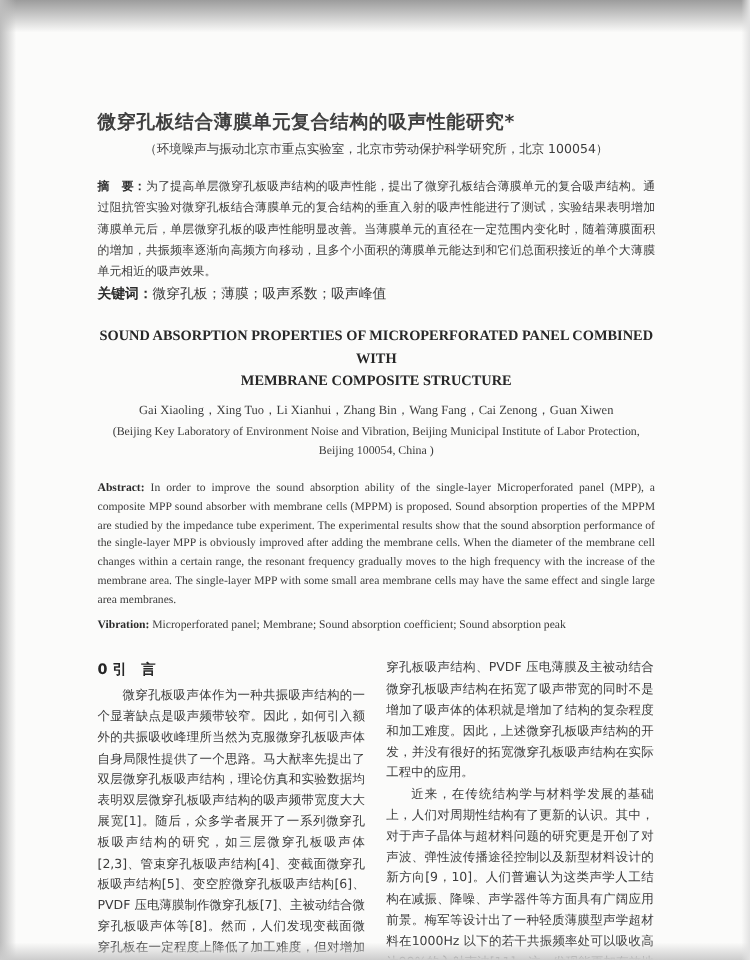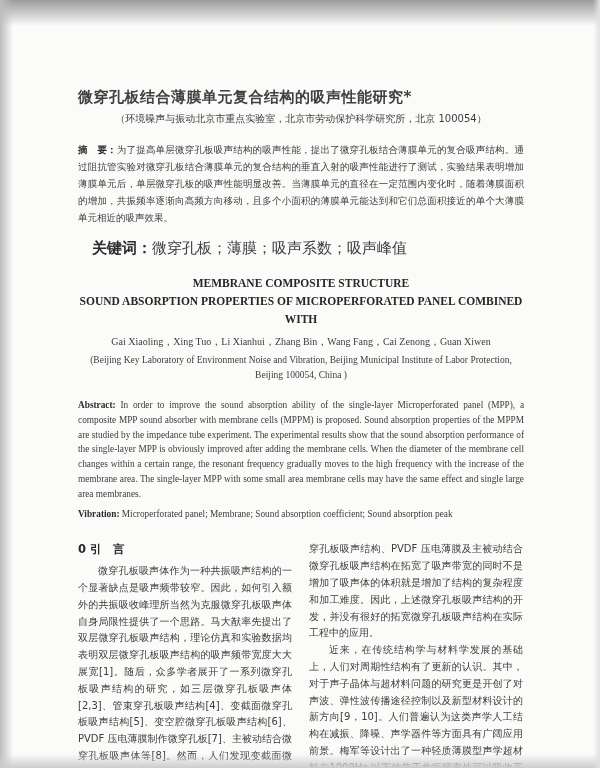--- a/index.html
+++ b/index.html
@@ -43,22 +43,22 @@
     font-size:10px;
     color:#3c3c3c;
   }
   .abstract-cn{
     margin:15px 0 0 0;
     font-size:9.5px;
     line-height:17px;
     text-align:justify;
   }
   .keywords-cn{
-    margin:14px;
-    font-size:15px;
+    margin:0;
+    font-size:11px;
     line-height:17px;
   }
   .label-b{font-weight:bold;color:#2c2c2c;}
   .en{font-family:"Liberation Serif","DejaVu Serif",serif;}
   .title-en{
     margin-top:17px;
     text-align:center;
     font-size:11.5px;
     font-weight:bold;
     line-height:18px;
@@ -114,22 +114,22 @@
   <div class="title-cn">微穿孔板结合薄膜单元复合结构的吸声性能研究*</div>
 
 
   <div class="affiliation-cn">（环境噪声与振动北京市重点实验室，北京市劳动保护科学研究所，北京 100054）</div>
 
   <p class="abstract-cn"><span class="label-b">摘　要：</span><span>为了提高单层微穿孔板吸声结构的吸声性能，提出了微穿孔板结合薄膜单元的复合吸声结构。通过阻抗管实验对微穿孔板结合薄膜单元的复合结构的垂直入射的吸声性能进行了测试，实验结果表明增加薄膜单元后，单层微穿孔板的吸声性能明显改善。当薄膜单元的直径在一定范围内变化时，随着薄膜面积的增加，共振频率逐渐向高频方向移动，且多个小面积的薄膜单元能达到和它们总面积接近的单个大薄膜单元相近的吸声效果。</span></p>
 
   <p class="keywords-cn"><span class="label-b">关键词：</span><span>微穿孔板；薄膜；吸声系数；吸声峰值</span></p>
 
   <div class="title-en en">
+    <div>SOUND ABSORPTION PROPERTIES OF MICROPERFORATED PANEL COMBINED WITH</div>
     <div>MEMBRANE COMPOSITE STRUCTURE</div>
-    <div>SOUND ABSORPTION PROPERTIES OF MICROPERFORATED PANEL COMBINED WITH</div>
   </div>
 
   <div class="authors-en en">Gai Xiaoling，Xing Tuo，Li Xianhui，Zhang Bin，Wang Fang，Cai Zenong，Guan Xiwen</div>
 
   <div class="affiliation-en en">(Beijing Key Laboratory of Environment Noise and Vibration, Beijing Municipal Institute of Labor Protection, Beijing 100054, China )</div>
 
   <p class="abstract-en en"><span class="label-b">Abstract:</span> <span>In order to improve the sound absorption ability of the single-layer Microperforated panel (MPP), a composite MPP sound absorber with membrane cells (MPPM) is proposed. Sound absorption properties of the MPPM are studied by the impedance tube experiment. The experimental results show that the sound absorption performance of the single-layer MPP is obviously improved after adding the membrane cells. When the diameter of the membrane cell changes within a certain range, the resonant frequency gradually moves to the high frequency with the increase of the membrane area. The single-layer MPP with some small area membrane cells may have the same effect and single large area membranes.</span></p>
 
   <p class="keywords-en en"><span class="label-b">Vibration:</span> <span>Microperforated panel; Membrane; Sound absorption coefficient; Sound absorption peak</span></p>
 

